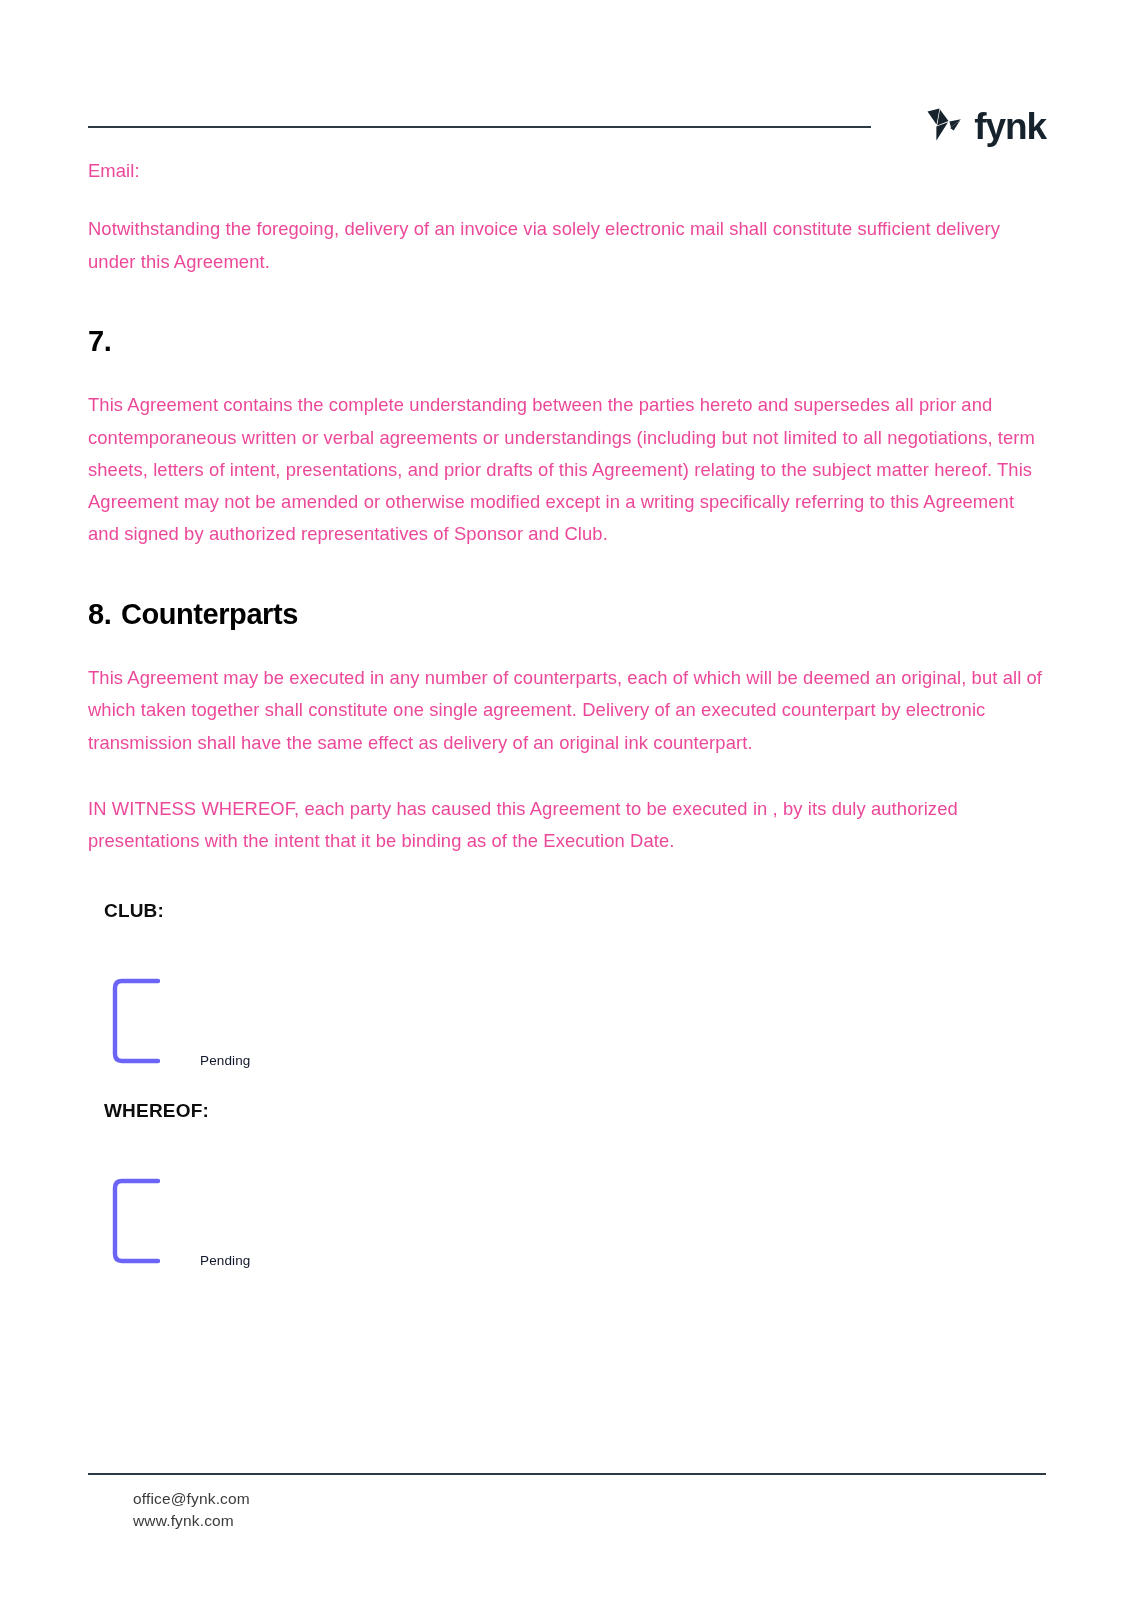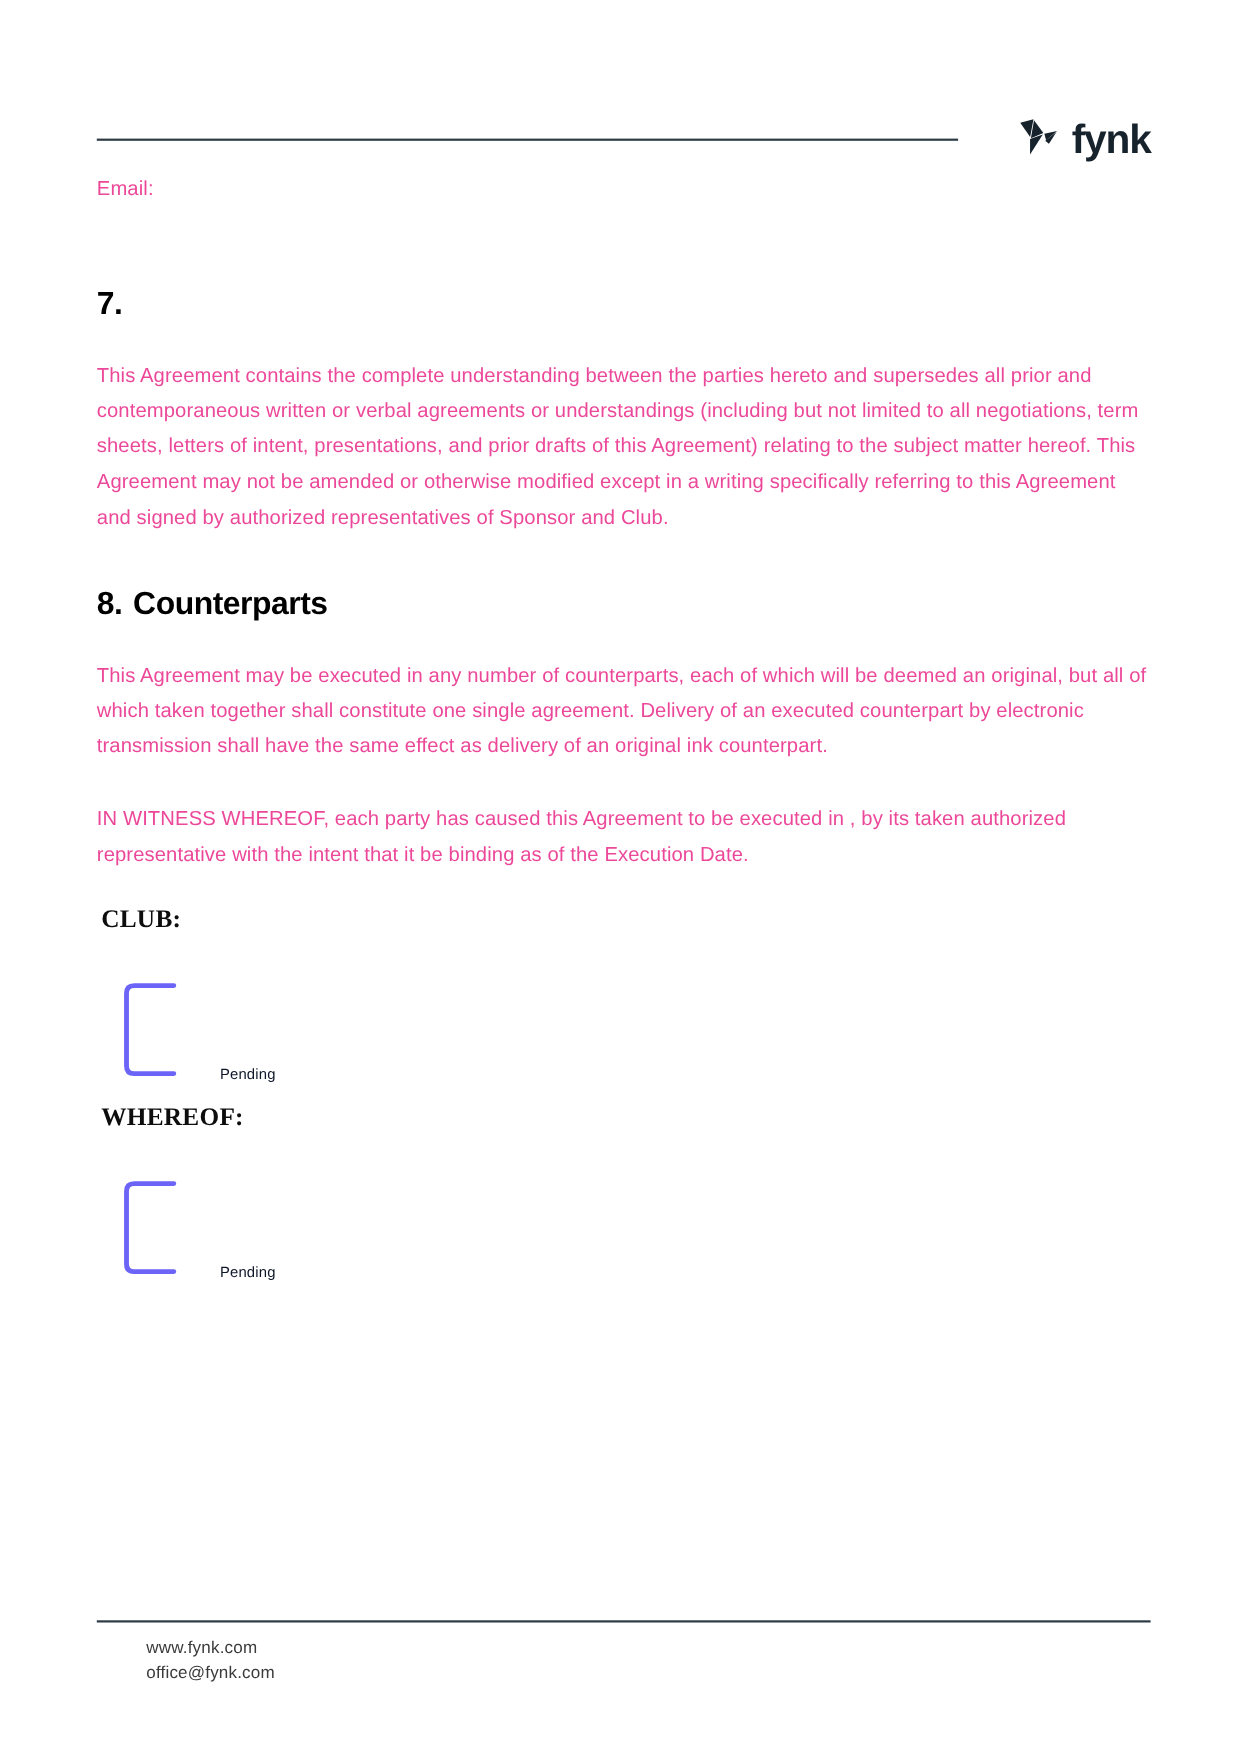--- a/index.html
+++ b/index.html
@@ -101,26 +101,25 @@
     align-items: baseline;
   }
   h2.section-heading .sec-num {
     display: inline-block;
     min-width: 33px;
     flex: 0 0 auto;
   }
 
   
   .sig-label {
-    font-size: 23px;
+    font-size: 19px;
     font-weight: 700;
     color: #0d0d0d;
-    margin: 4px;
+    margin: 16px;
     letter-spacing: 0.01em;
-    font-family: Liberation Serif, serif;
   }
   .sig-block {
     position: relative;
     margin-left: 18px;
     width: 230px;
     height: 88px;
   }
   .sig-bracket {
     display: block;
   }
@@ -175,20 +174,21 @@
       <div class="brand-name">fynk</div>
     </div>
   </div>
 
   <div class="doc-body">
 
     <p class="para indent">Email:</p>
 
     <div class="spacer-26"></div>
 
+    <p class="para indent">Notwithstanding the foregoing, delivery of an invoice via solely electronic mail shall constitute sufficient delivery under this Agreement.</p>
 
     <div class="spacer-46"></div>
 
     <h2 class="section-heading">
       <span class="sec-num">7.</span>
     </h2>
 
     <div class="spacer-30"></div>
 
     <p class="para indent">This Agreement contains the complete understanding between the parties hereto and supersedes all prior and contemporaneous written or verbal agreements or understandings (including but not limited to all negotiations, term sheets, letters of intent, presentations, and prior drafts of this Agreement) relating to the subject matter hereof. This Agreement may not be amended or otherwise modified except in a writing specifically referring to this Agreement and signed by authorized representatives of Sponsor and Club.</p>
@@ -199,21 +199,21 @@
       <span class="sec-num">8.</span>
       <span>Counterparts</span>
     </h2>
 
     <div class="spacer-30"></div>
 
     <p class="para indent">This Agreement may be executed in any number of counterparts, each of which will be deemed an original, but all of which taken together shall constitute one single agreement. Delivery of an executed counterpart by electronic transmission shall have the same effect as delivery of an original ink counterpart.</p>
 
     <div class="spacer-34"></div>
 
-    <p class="para">IN WITNESS WHEREOF, each party has caused this Agreement to be executed in , by its taken authorized representative with the intent that it be binding as of the Execution Date.</p>
+    <p class="para">IN WITNESS WHEREOF, each party has caused this Agreement to be executed in , by its duly authorized presentations with the intent that it be binding as of the Execution Date.</p>
 
     <div class="spacer-26"></div>
 
     <p class="sig-label">CLUB:</p>
 
     <div class="spacer-40"></div>
 
     <div class="sig-block">
       <svg class="sig-bracket" width="100" height="86" viewBox="0 0 100 86" aria-hidden="true">
         <path d="M52 3 H16 Q9 3 9 10 V76 Q9 83 16 83 H52" fill="none" stroke="#6c63f7" stroke-width="4.4" stroke-linecap="round" stroke-linejoin="round"></path>
@@ -232,18 +232,18 @@
         <path d="M52 3 H16 Q9 3 9 10 V76 Q9 83 16 83 H52" fill="none" stroke="#6c63f7" stroke-width="4.4" stroke-linecap="round" stroke-linejoin="round"></path>
       </svg>
       <span class="sig-pending">Pending</span>
     </div>
 
   </div>
 
   <div class="footer">
     <div class="footer-rule"></div>
     <div class="footer-lines">
+      <div class="footer-line">office@fynk.com</div>
       <div class="footer-line">www.fynk.com</div>
-      <div class="footer-line">office@fynk.com</div>
     </div>
   </div>
 
 </div>
 
 </body></html>

